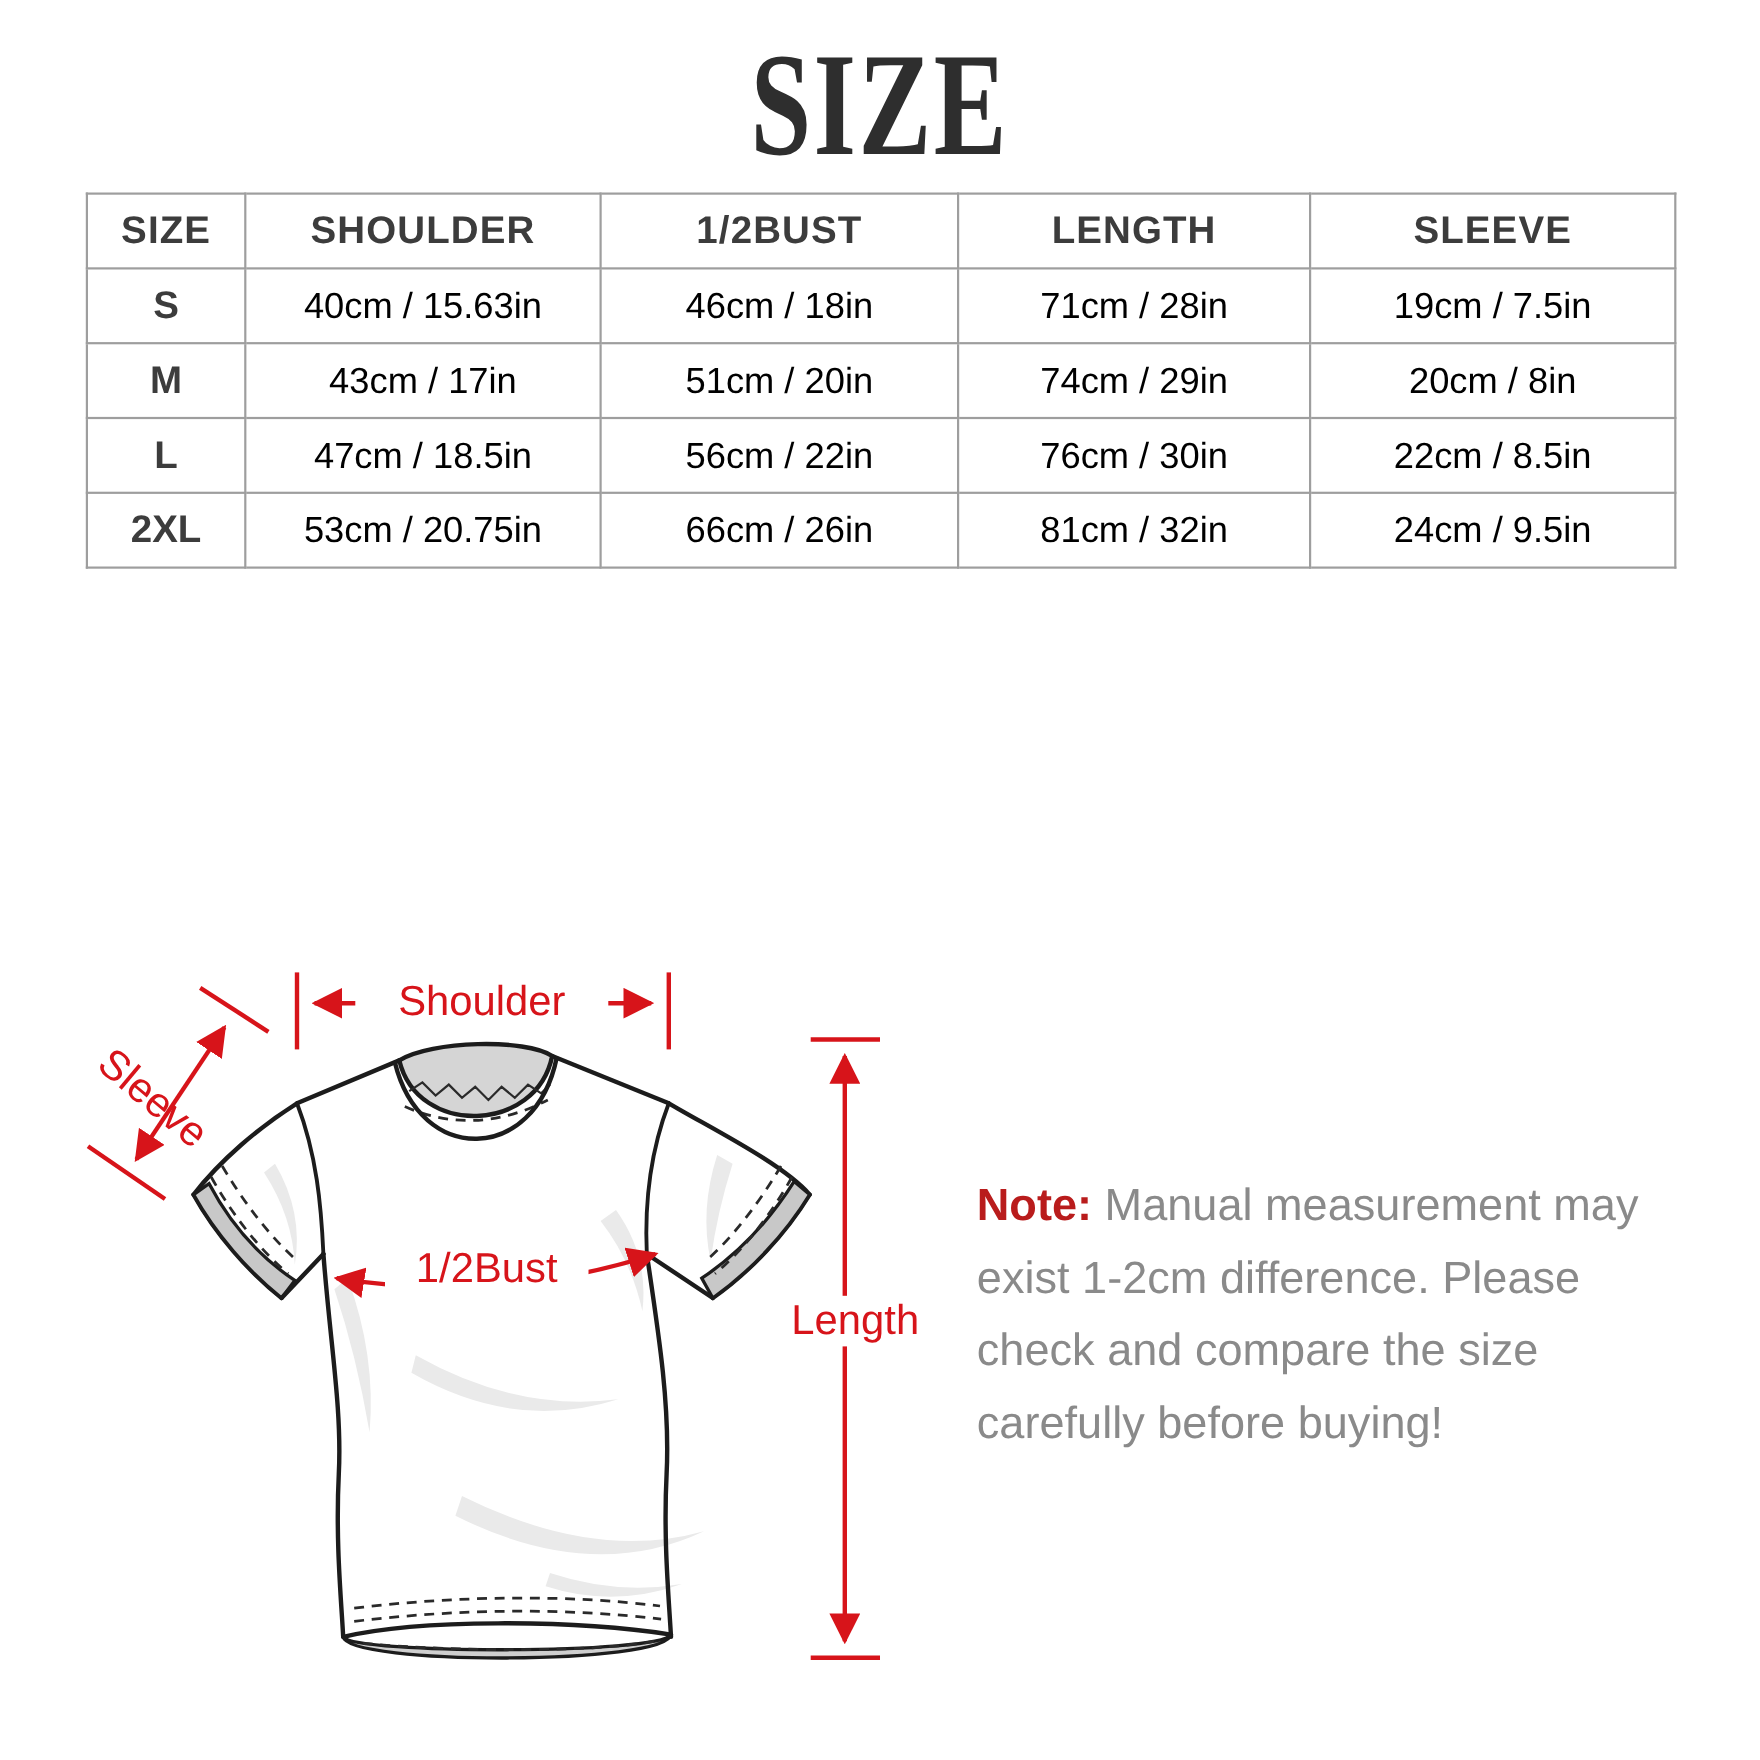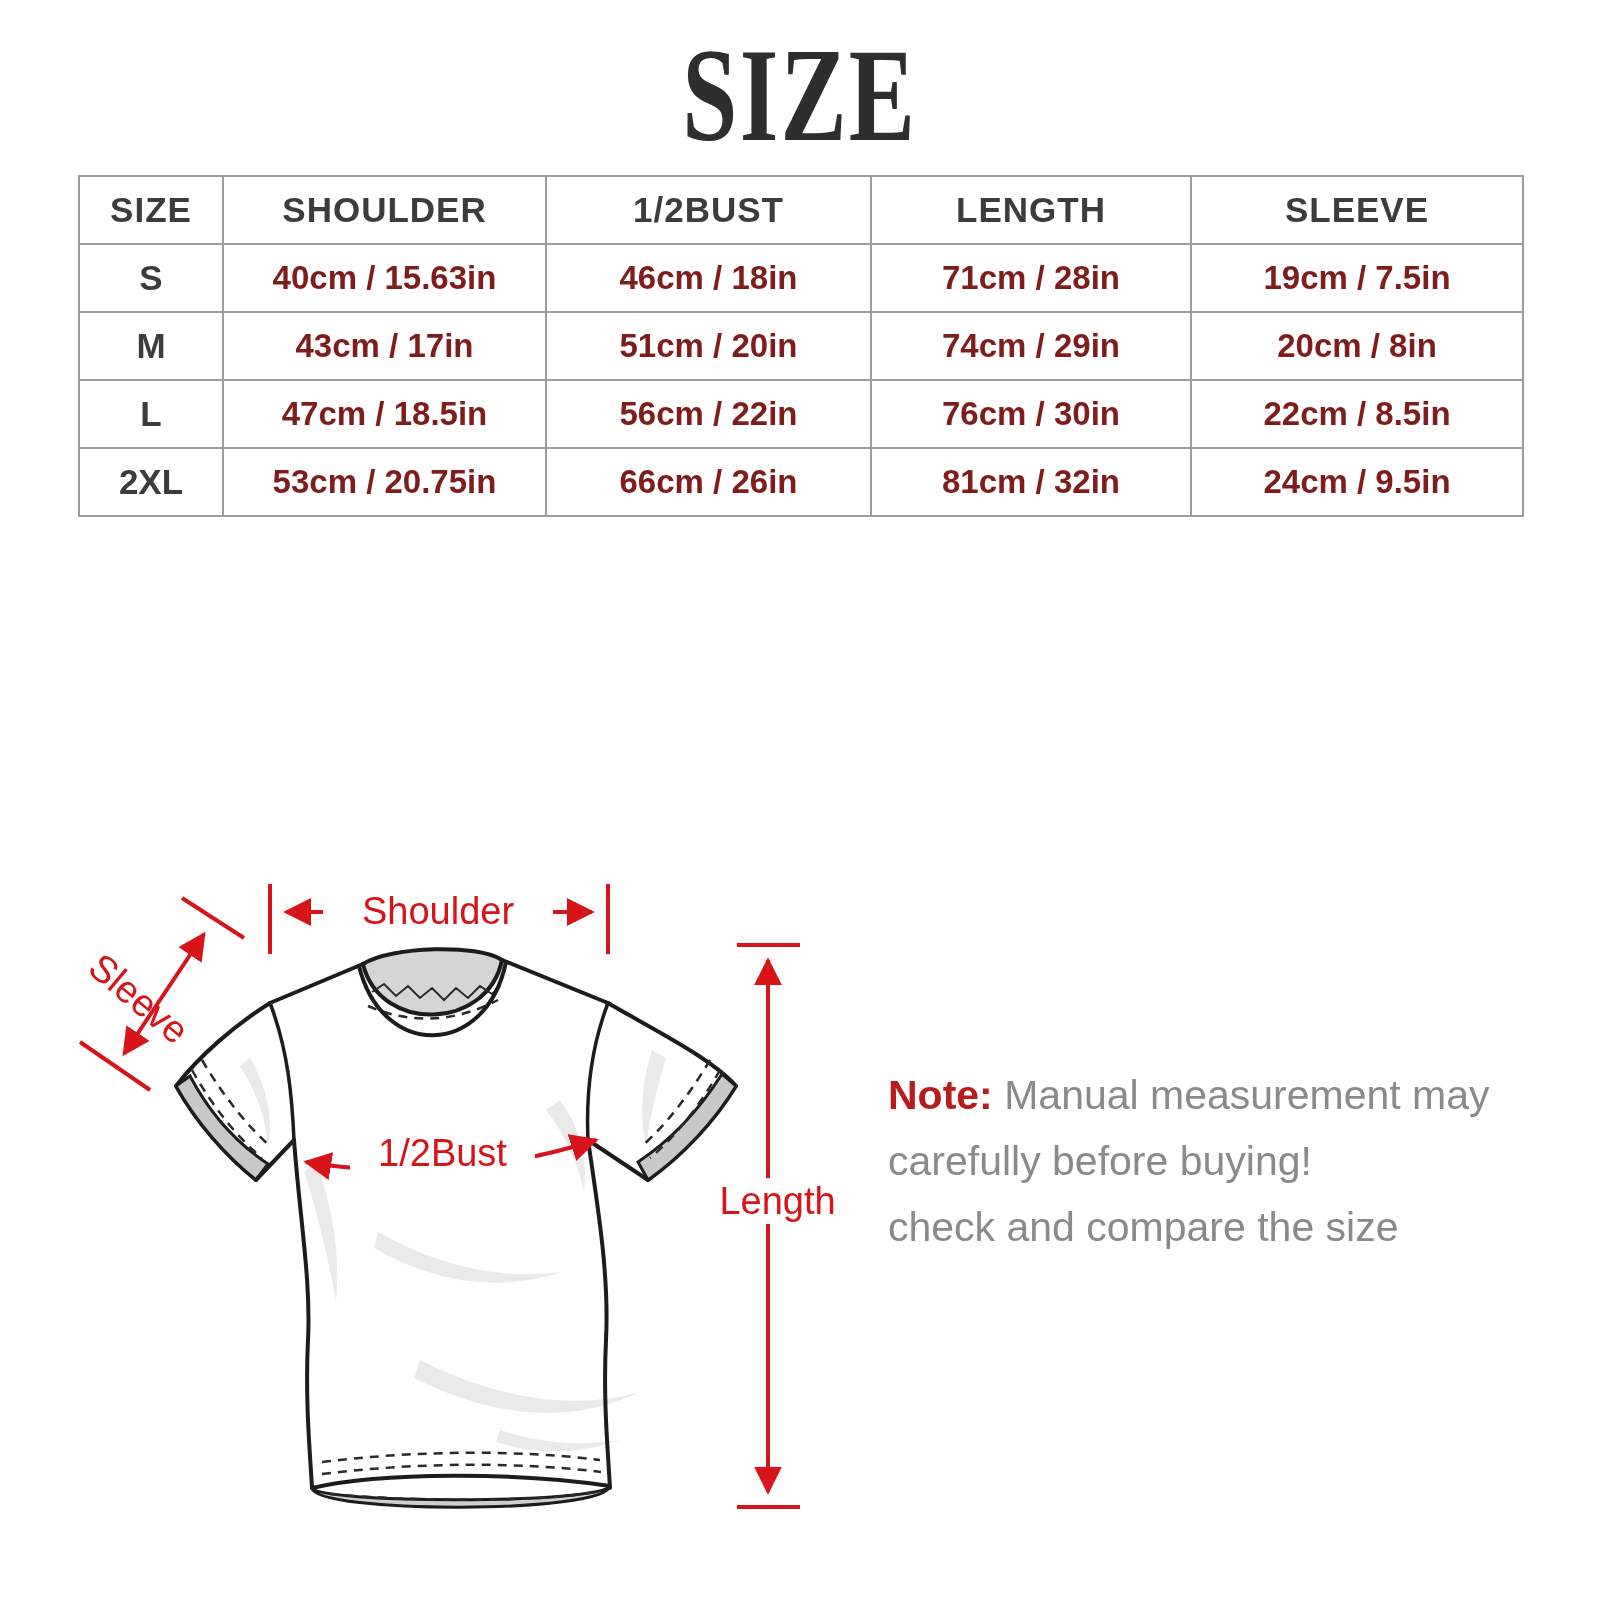--- a/index.html
+++ b/index.html
@@ -20,21 +20,21 @@
   }
 
   
   table.size-table {
     position:absolute; left:78px; top:175px; width:1444px;
     border-collapse:collapse; table-layout:fixed;
   }
   .size-table th, .size-table td {
     border:2px solid #9e9e9e; height:66px; padding:0;
     text-align:center; vertical-align:middle;
-    font-size:33px; color:#7f1d1d; font-weight:bold;
+    font-size:33px; color:#000000; font-weight:normal;
   }
   .size-table thead th {
     font-size:35px; font-weight:bold; color:#3c3c3c; letter-spacing:1px;
   }
   .size-table tbody td.size-cell {
     font-size:35px; font-weight:bold; color:#3c3c3c;
   }
 
   
   svg.diagram { position:absolute; left:0; top:0; width:1600px; height:1600px; pointer-events:none; }
@@ -196,15 +196,16 @@
   </g>
 </svg>
 
 <span class="rlabel shoulder">Shoulder</span>
 <span class="rlabel sleeve">Sleeve</span>
 <span class="rlabel bust">1/2Bust</span>
 <span class="rlabel length">Length</span>
 
 <div class="note">
   <div><span class="note-label">Note:</span> <span>Manual measurement may</span></div>
+  <div>exist 1-2cm difference. Please</div>
+  <div>check and compare the size</div>
   <div>carefully before buying!</div>
-  <div>check and compare the size</div>
 </div>
 
 </body></html>

